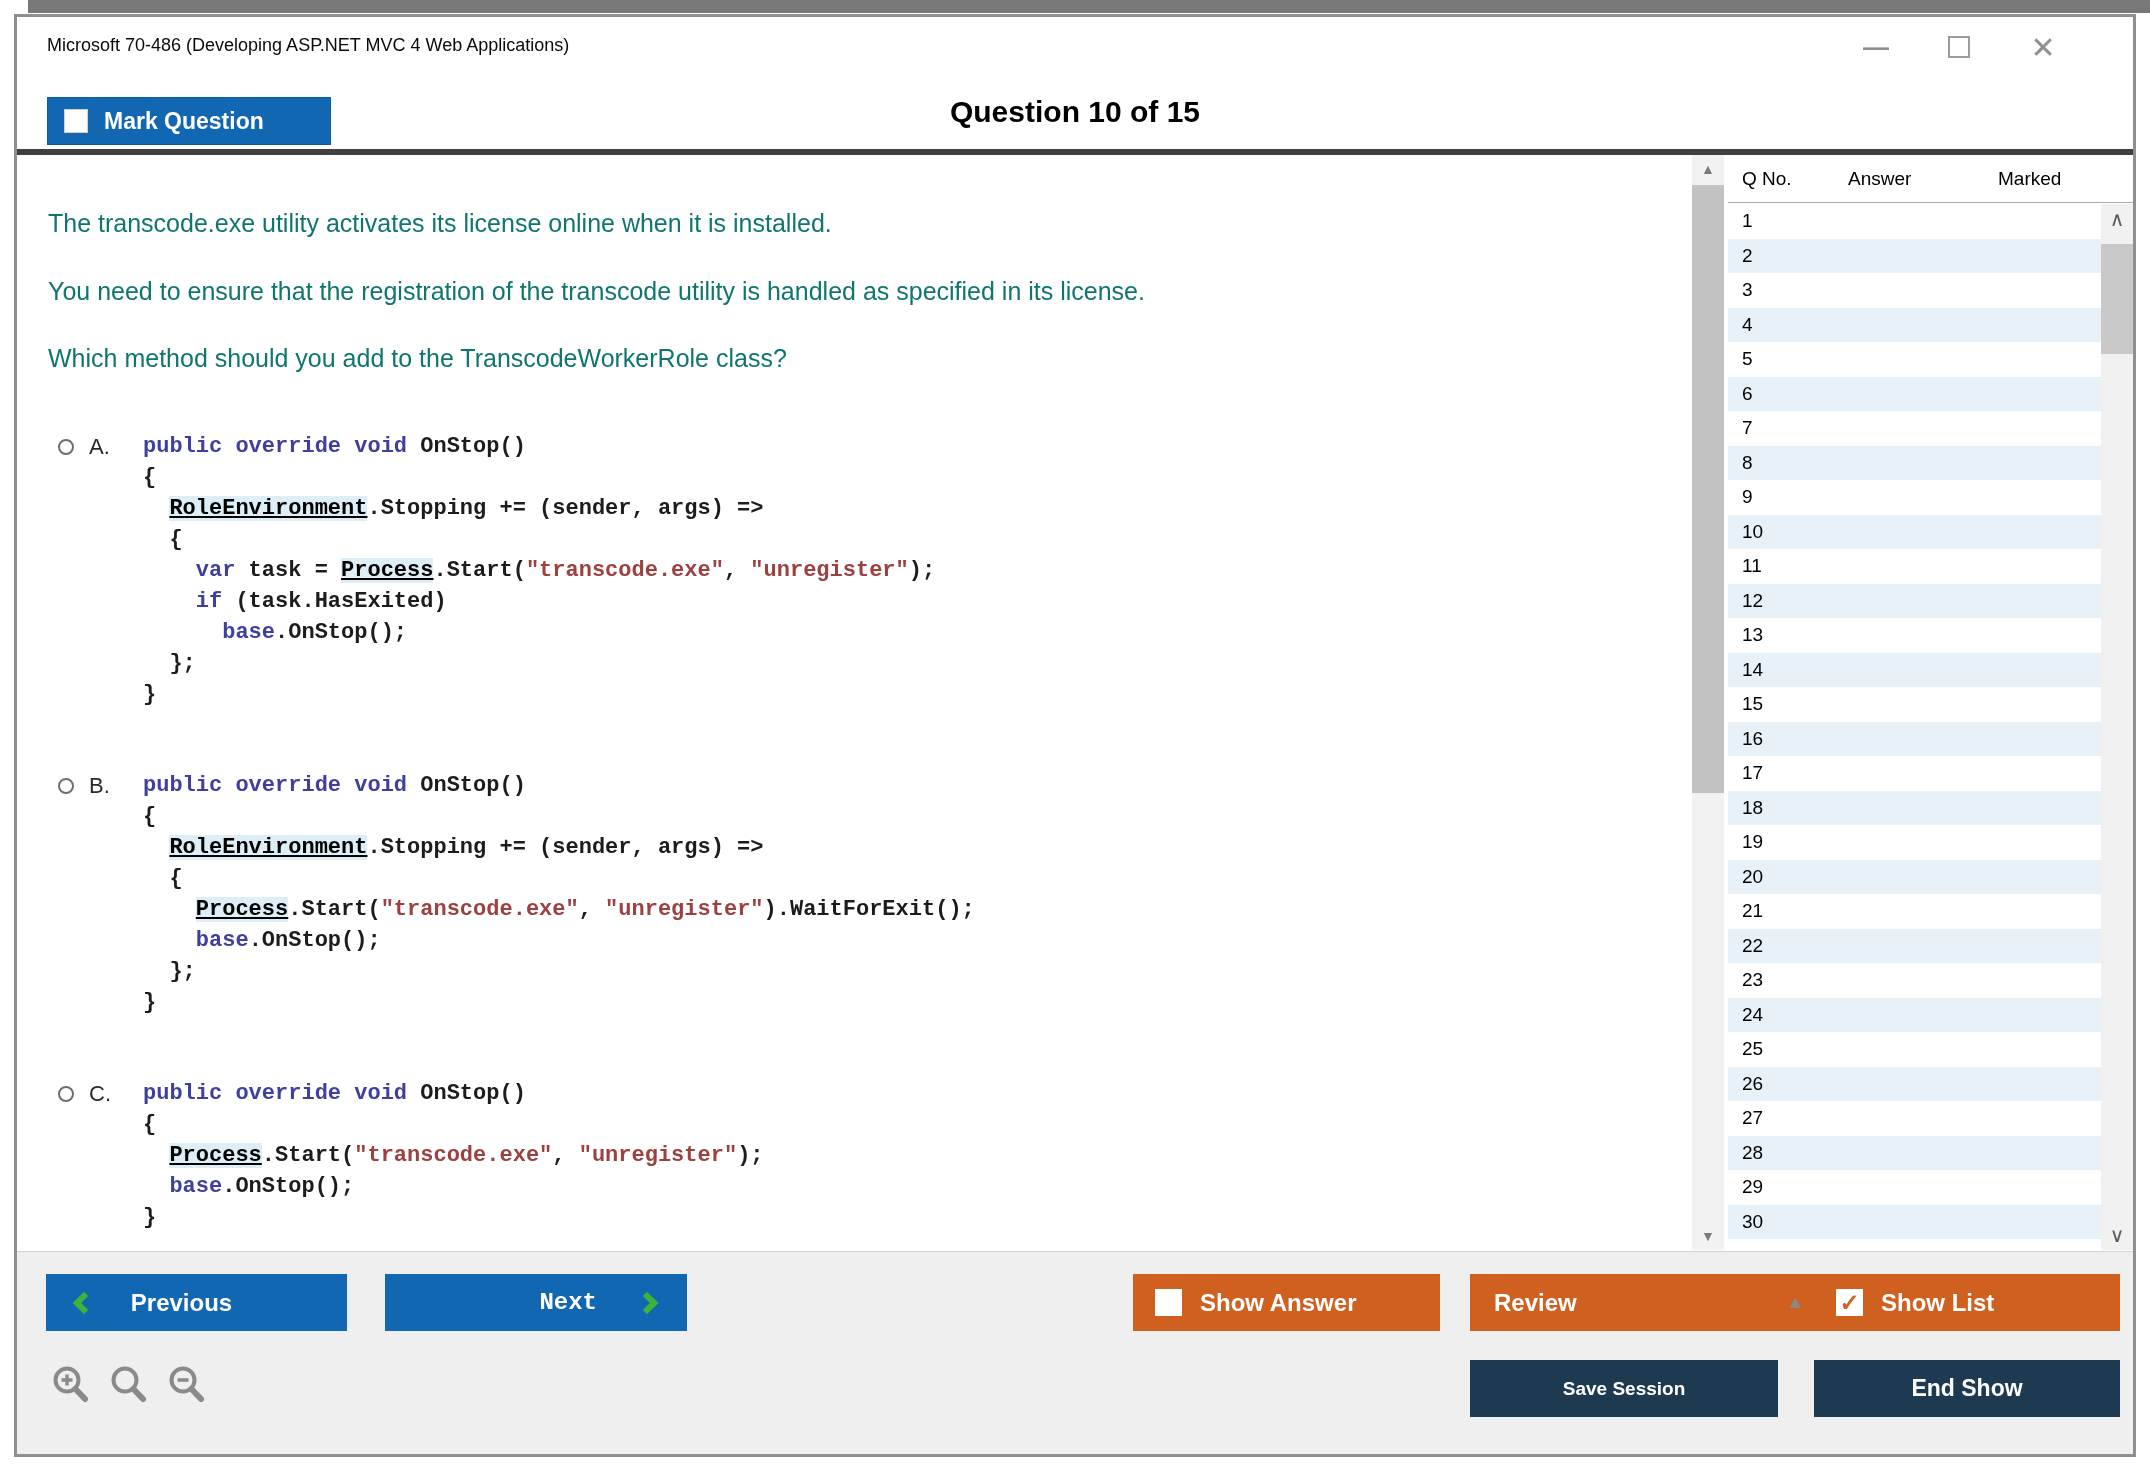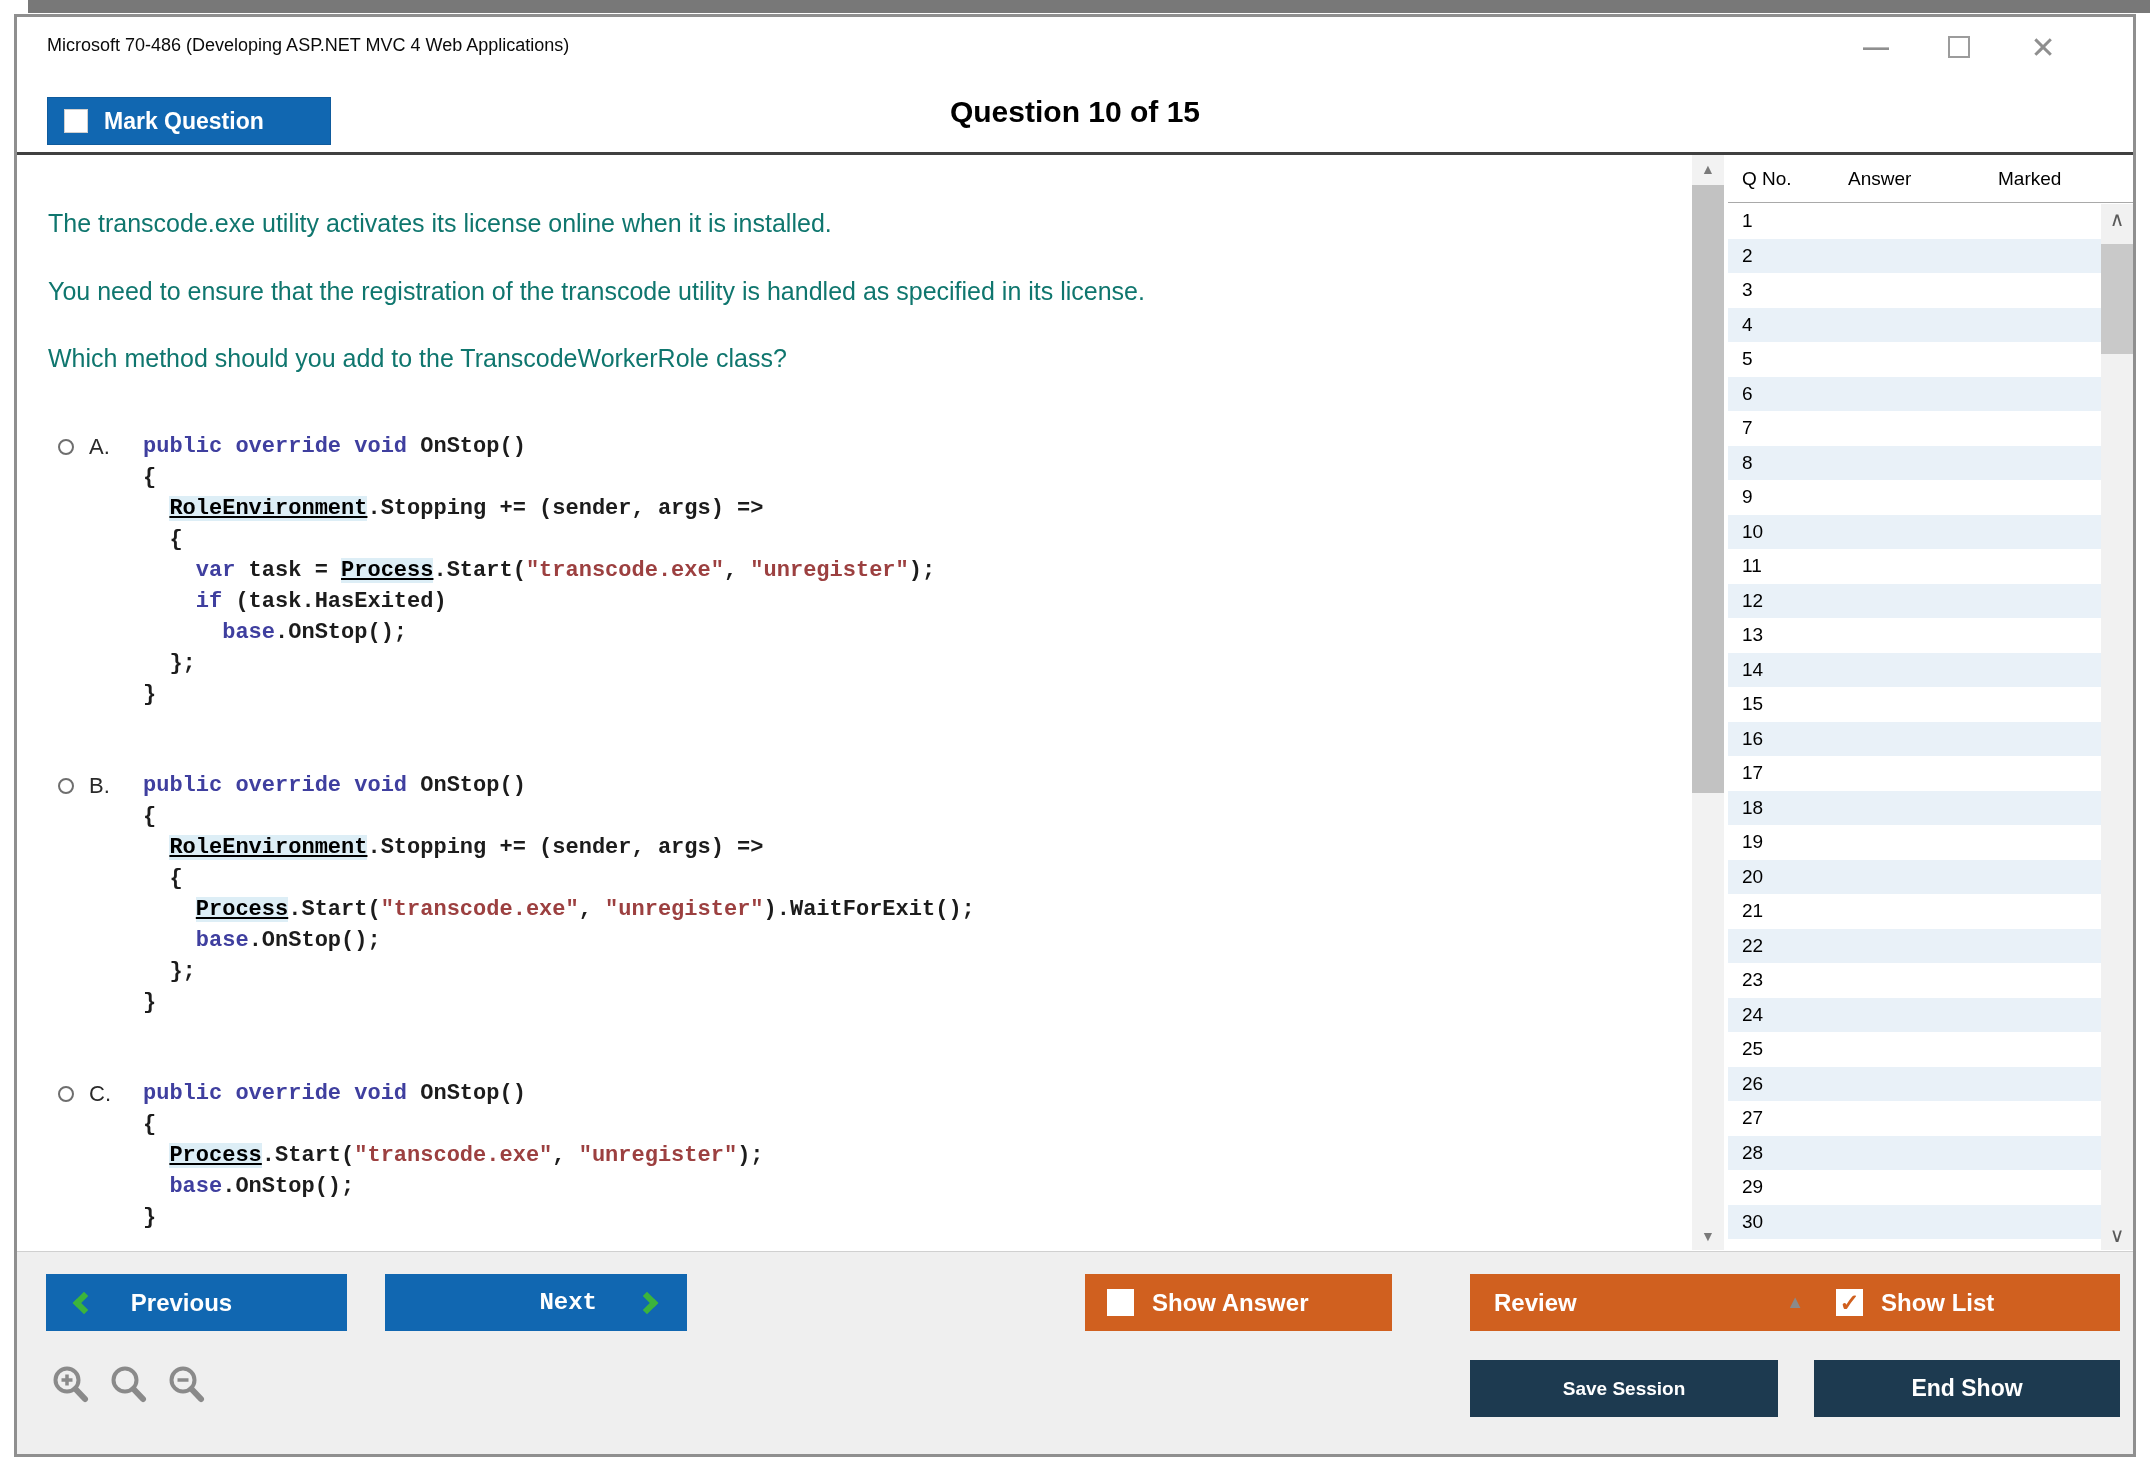--- a/index.html
+++ b/index.html
@@ -16,21 +16,21 @@
   .titlebar .title { position:absolute; left:30px; top:18px; font-size:18px; color:#0a0a0a; }
   .win-controls { position:absolute; right:70px; top:10px; display:flex; align-items:center; gap:44px; }
   .win-btn { width:40px; height:40px; display:flex; align-items:center; justify-content:center;
              color:#8f8f8f; font-size:26px; cursor:default; }
   .maxbox { width:22px; height:22px; border:2px solid #9c9c9c; }
   .minglyph { font-weight:bold; letter-spacing:-2px; }
   .closeglyph { font-size:30px; color:#8f8f8f; }
 
   
   .header { position:absolute; left:0; top:62px; width:100%; height:76px; background:#ffffff;
-            border-bottom:3px solid #404040; }
+            border-bottom:6px solid #404040; }
   .mark-btn { position:absolute; left:30px; top:18px; width:284px; height:48px; background:#1167b1;
               border:1px solid #0f5b9d; display:flex; align-items:center; padding-left:16px; gap:16px; cursor:pointer; }
   .mark-btn .cb { width:24px; height:24px; background:#ffffff; border:1px solid #d0d0d0; flex:none; }
   .mark-btn .lbl { color:#ffffff; font-weight:bold; font-size:23px; }
   .qcounter { position:absolute; left:0; top:16px; width:100%; text-align:center;
               font-size:30px; font-weight:bold; color:#000000; }
 
   
   .content { position:absolute; left:13px; top:138px; width:1662px; height:1095px;
              background:#ffffff; overflow:hidden; padding:55px 0 0 18px; }
@@ -86,21 +86,21 @@
   .btn-navy { background:#1d3a50; }
 
   .btn-prev { left:29px; top:22px; width:301px; justify-content:center; }
   .btn-prev .txt { margin-right:30px; }
   .btn-next { left:368px; top:22px; width:302px; justify-content:flex-end; padding-right:90px;font-family:Liberation Mono, monospace; }
 
   .chevL, .chevR { width:16px; height:16px; border-style:solid; border-color:#3cb43c; flex:none; }
   .chevL { position:absolute; left:30px; border-width:0 0 6px 6px; transform:rotate(45deg); }
   .chevR { position:absolute; right:32px; border-width:6px 6px 0 0; transform:rotate(45deg); }
 
-  .btn-show-answer { left:1068px; top:22px; width:307px; padding-left:22px; gap:18px; }
+  .btn-show-answer { left:1116px; top:22px; width:307px; padding-left:22px; gap:18px; }
   .btn-review { left:1453px; top:22px; width:368px; padding-left:24px; }
   .btn-review .tri { position:absolute; right:34px; color:#8a8a8a; font-size:18px; }
   .btn-show-list { left:1797px; top:22px; width:306px; padding-left:22px; gap:18px; }
   .btn-save { left:1453px; top:108px; width:308px; justify-content:center; font-size:19px; }
   .btn-end { left:1797px; top:108px; width:306px; justify-content:center; font-size:23px; }
 
   .obox { width:27px; height:27px; background:#ffffff; flex:none; display:flex;
           align-items:center; justify-content:center; }
   .obox .check { color:#d0601f; font-size:24px; font-weight:bold; line-height:1; }
 

